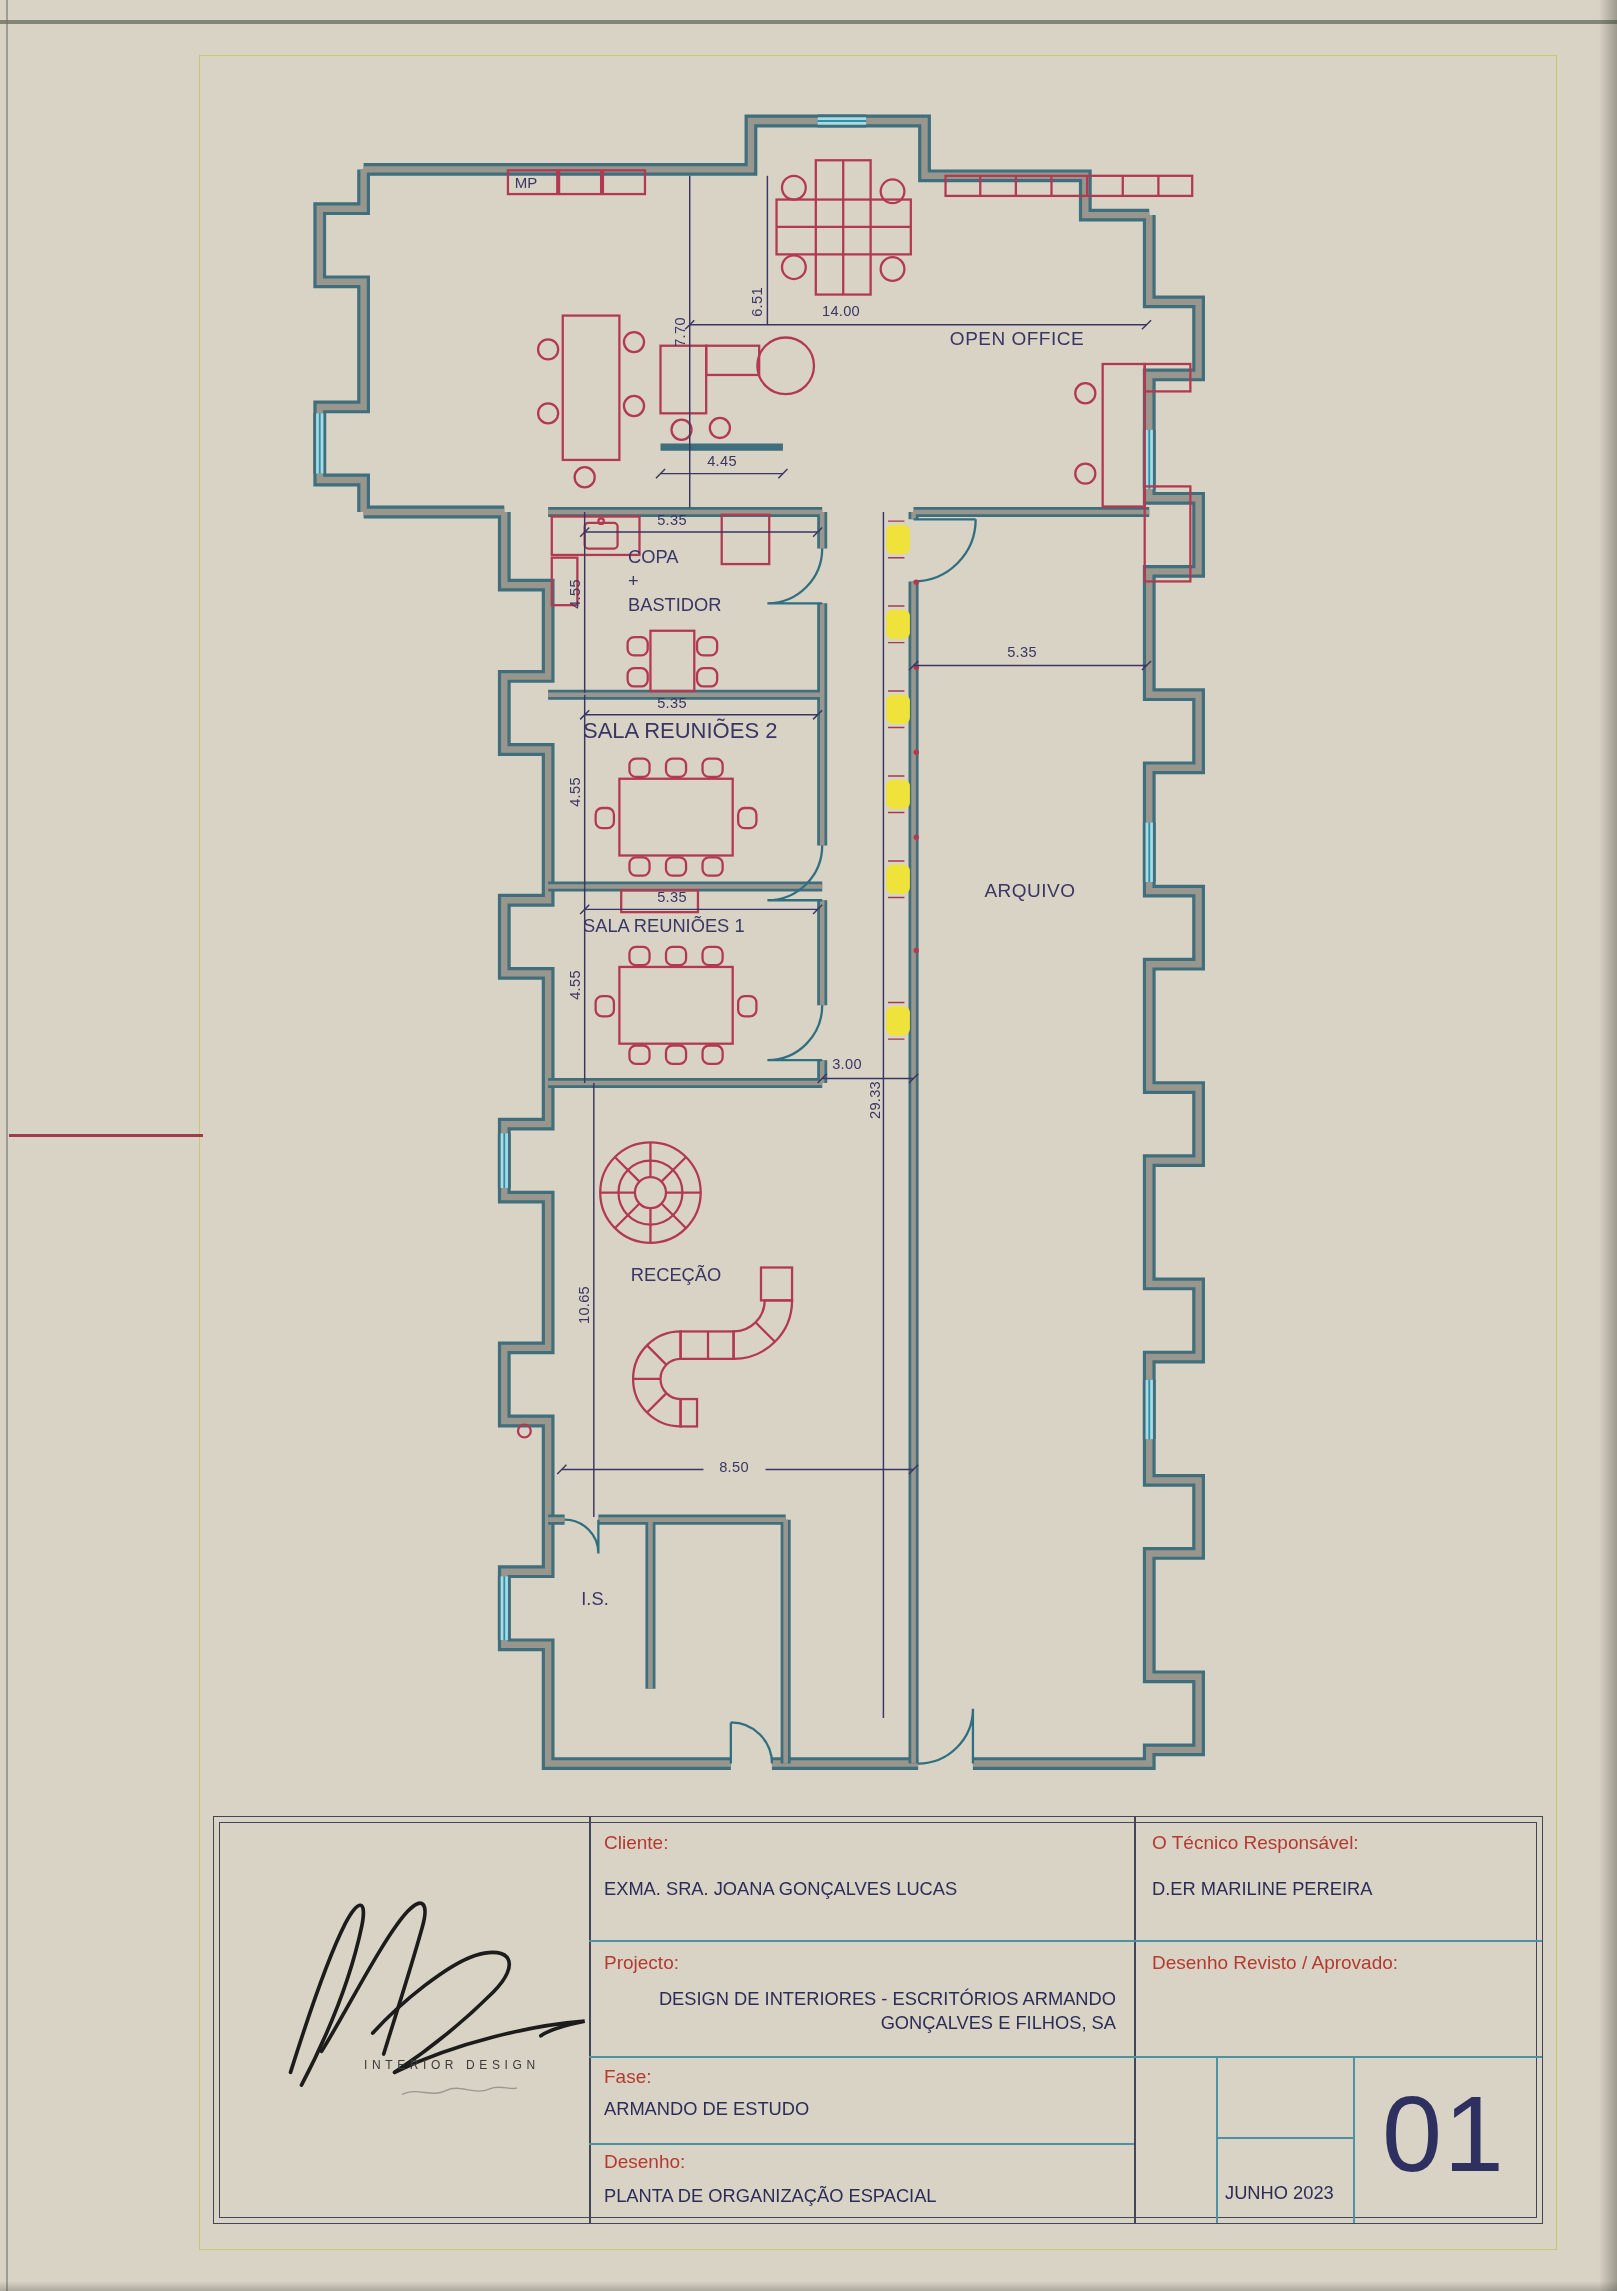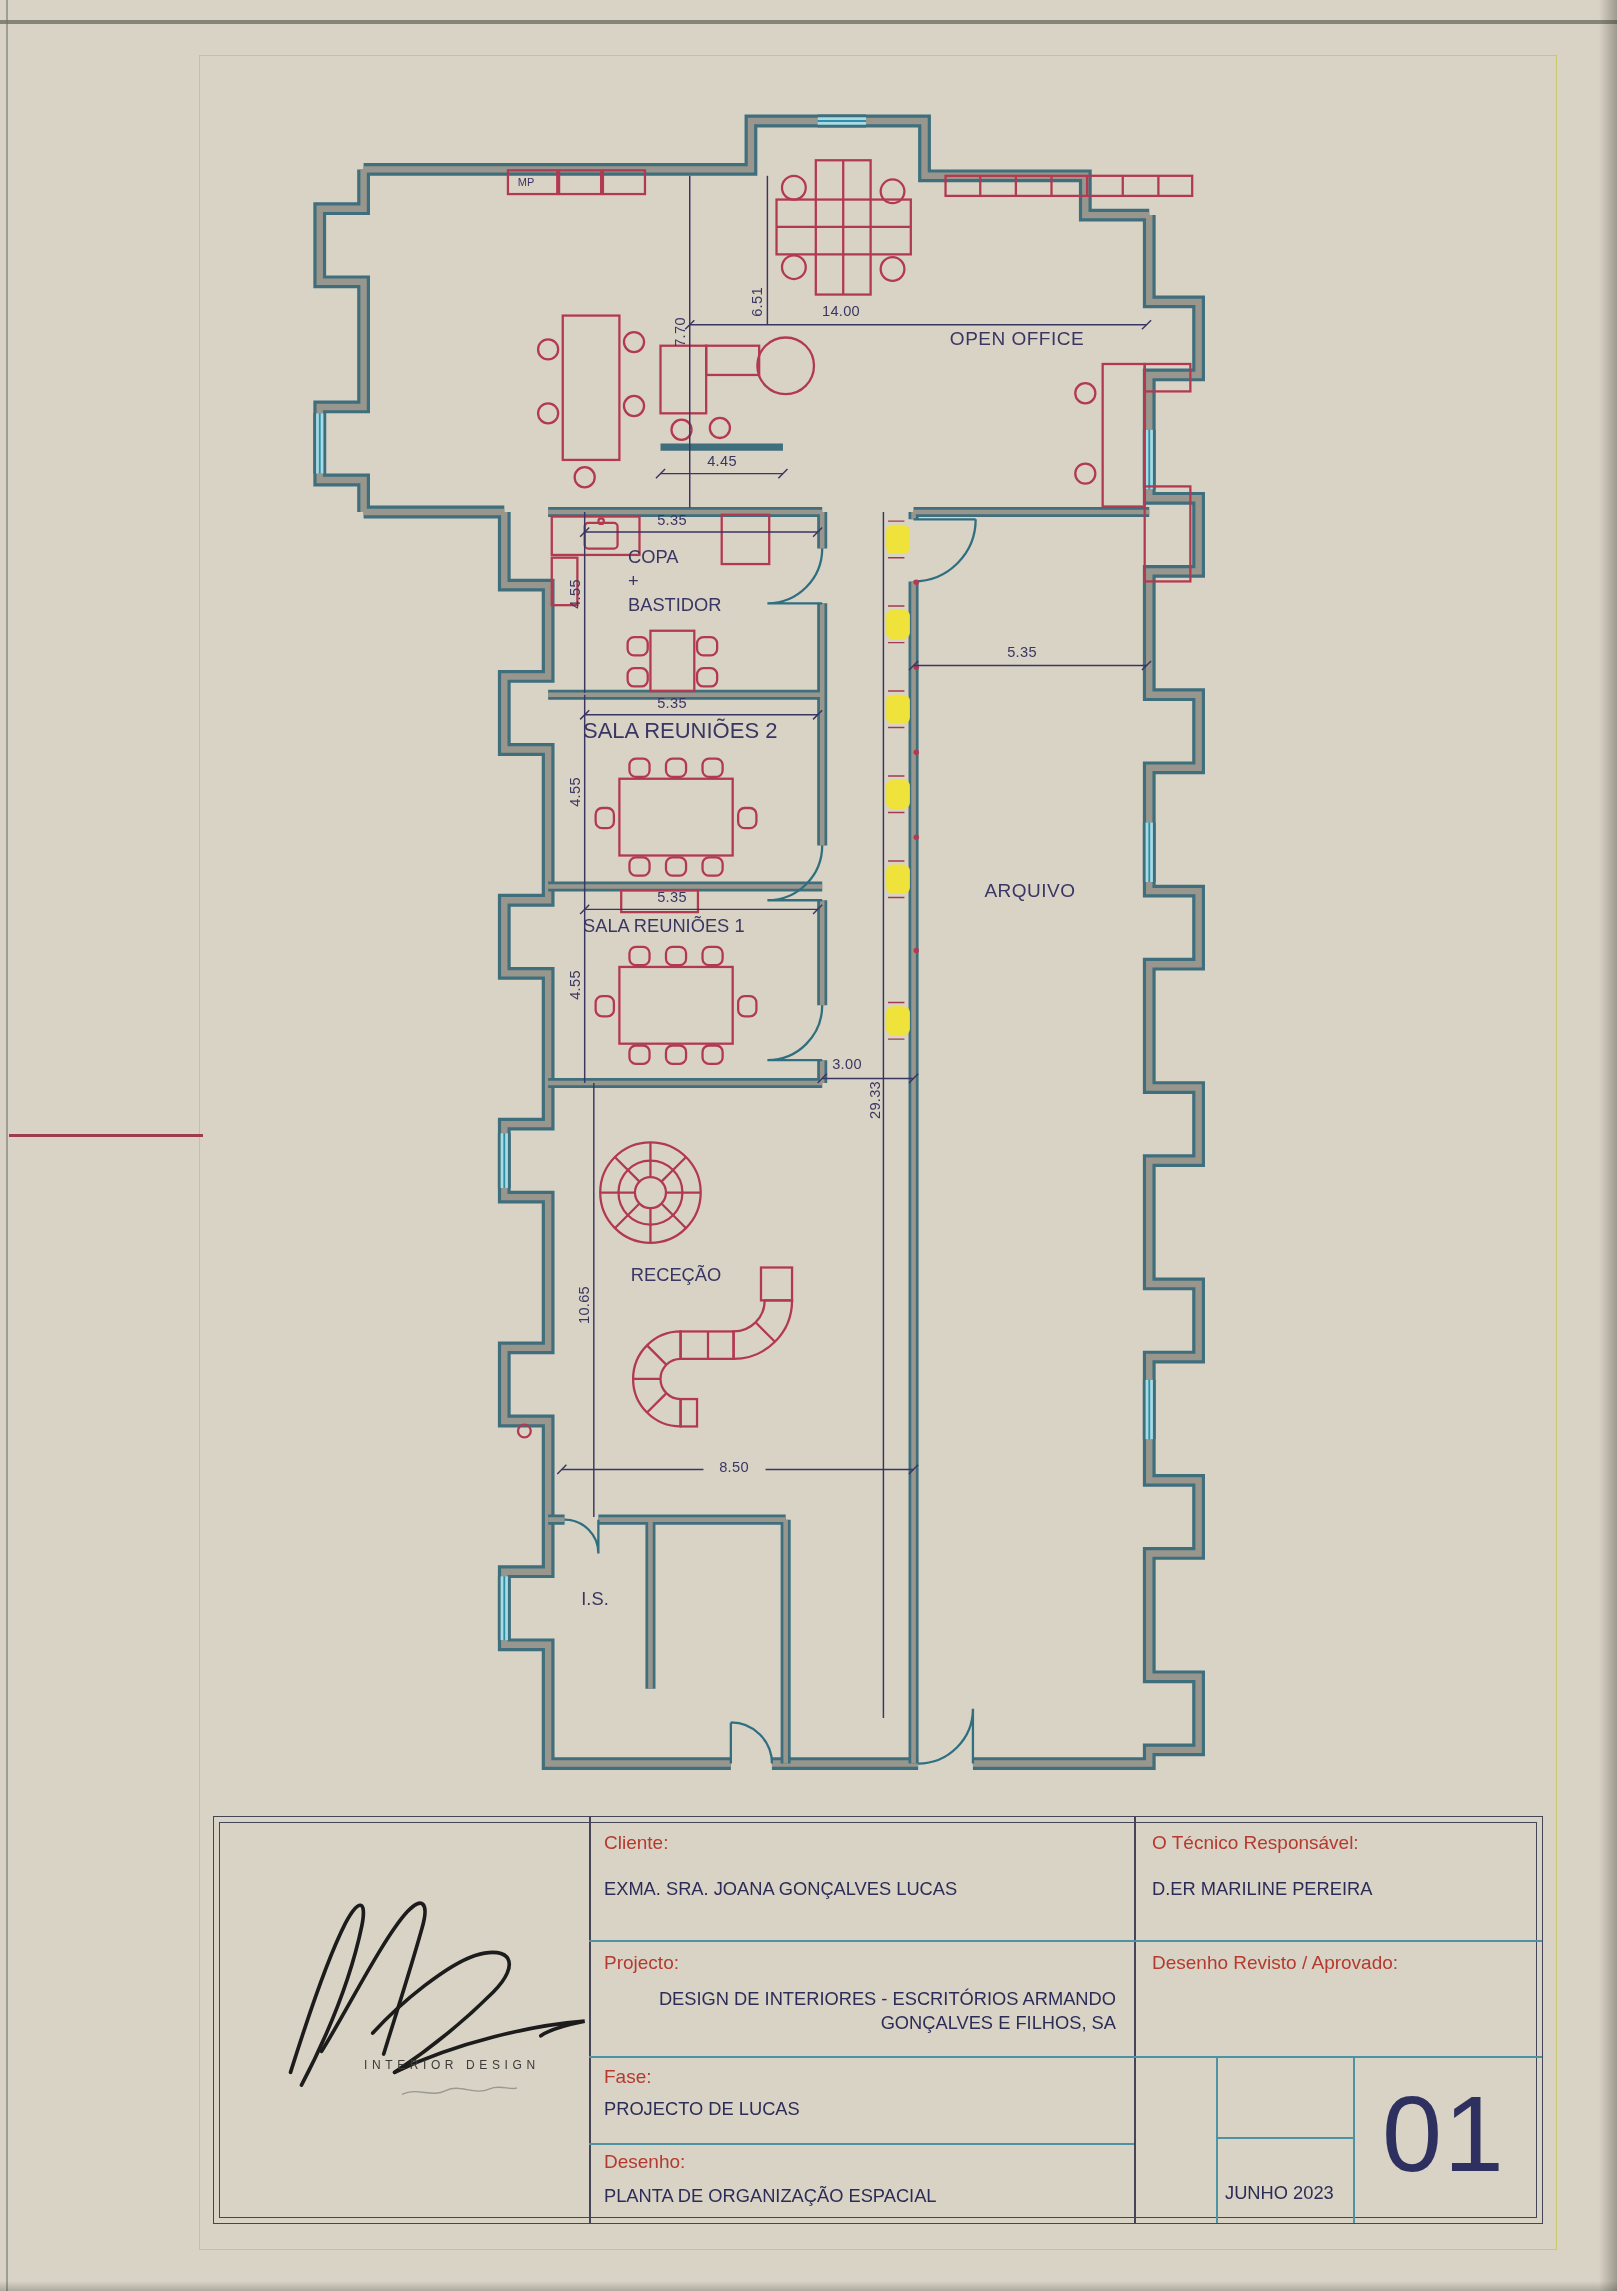--- a/index.html
+++ b/index.html
@@ -4,21 +4,21 @@
 <style>
   html,body{margin:0;padding:0;}
   body{width:1617px;height:2292px;position:relative;background:#d9d3c5;
        font-family:"Liberation Sans",sans-serif;overflow:hidden;}
   .abs{position:absolute;}
   .lbl{position:absolute;color:#3a3663;white-space:nowrap;}
   .ctr{transform:translate(-50%,-50%);}
   .vrt{transform:translate(-50%,-50%) rotate(-90deg);}
   .dim{font-size:14.6px;letter-spacing:0.3px;}
   .room{font-size:19px;letter-spacing:0.5px;}
-  .small{font-size:11px;}
+  .small{font-size:15px;}
   #plan-svg{position:absolute;left:0;top:0;}
   .yellow-border{position:absolute;left:199px;top:55px;width:1356px;height:2193px;
        border:1.8px solid #cbc76b;}
   .red-margin{position:absolute;left:9.1px;top:1134px;width:194px;height:2.7px;background:#9e3c4e;}
   .edge-top{position:absolute;left:0;top:20px;width:1617px;height:3.7px;background:#565a4f;opacity:.65;}
   .edge-left{position:absolute;left:5.5px;top:0;width:2.7px;height:2292px;background:#6d7168;opacity:.55;}
   .edge-right{position:absolute;right:0;top:0;width:18.3px;height:2292px;
        background:linear-gradient(to right,rgba(60,60,52,0),rgba(60,60,52,.38));}
   .edge-bottom{position:absolute;left:0;bottom:0;width:1617px;height:11px;
        background:linear-gradient(to bottom,rgba(60,60,52,0),rgba(60,60,52,.3));}
@@ -290,21 +290,21 @@
   <div class="vteal" style="left:1002px;top:239px;bottom:0"></div>
   <div class="vteal" style="left:1139px;top:239px;bottom:0"></div>
   <div class="hteal" style="left:1002px;width:137px;top:320px"></div>
 
   <span class="red" style="left:390px;top:14.6px">Cliente:</span>
   <span class="val" style="left:390px;top:60px">EXMA. SRA. JOANA GONÇALVES LUCAS</span>
   <span class="red" style="left:390px;top:135px">Projecto:</span>
   <span class="val" style="left:390px;top:170px;width:512px">DESIGN DE INTERIORES - ESCRITÓRIOS ARMANDO
 GONÇALVES E FILHOS, SA</span>
   <span class="red" style="left:390px;top:249px">Fase:</span>
-  <span class="val" style="left:390px;top:280px">PROJECTO DE LUCAS</span>
+  <span class="val" style="left:390px;top:280px">ARMANDO DE ESTUDO</span>
   <span class="red" style="left:390px;top:334px">Desenho:</span>
   <span class="val" style="left:390px;top:367px">PLANTA DE ORGANIZAÇÃO ESPACIAL</span>
   <span class="red" style="left:938px;top:14.6px">O Técnico Responsável:</span>
   <span class="val" style="left:938px;top:60px">D.ER MARILINE PEREIRA</span>
   <span class="red" style="left:938px;top:135px">Desenho Revisto / Aprovado:</span>
   <span class="val" style="left:1011px;top:364px">JUNHO 2023</span>
   <span class="sheet" style="left:1168px;top:254px">01</span>
 </div>
 
 <span class="logo-sub" style="left:364px;top:2058px">INTERIOR DESIGN</span>

